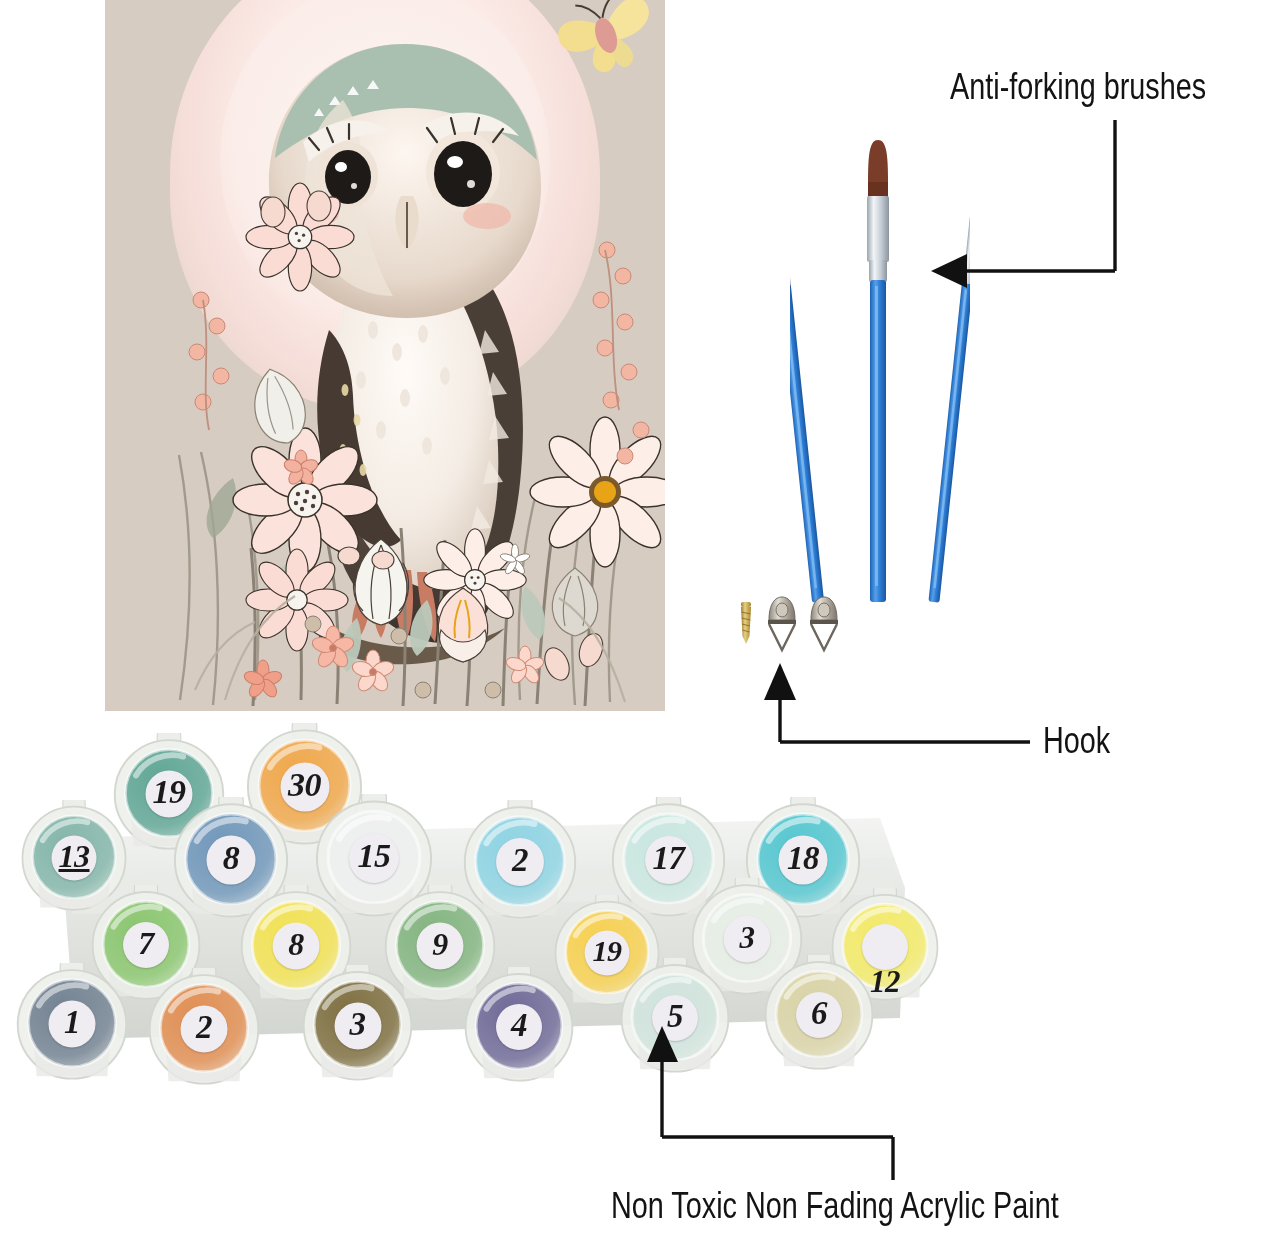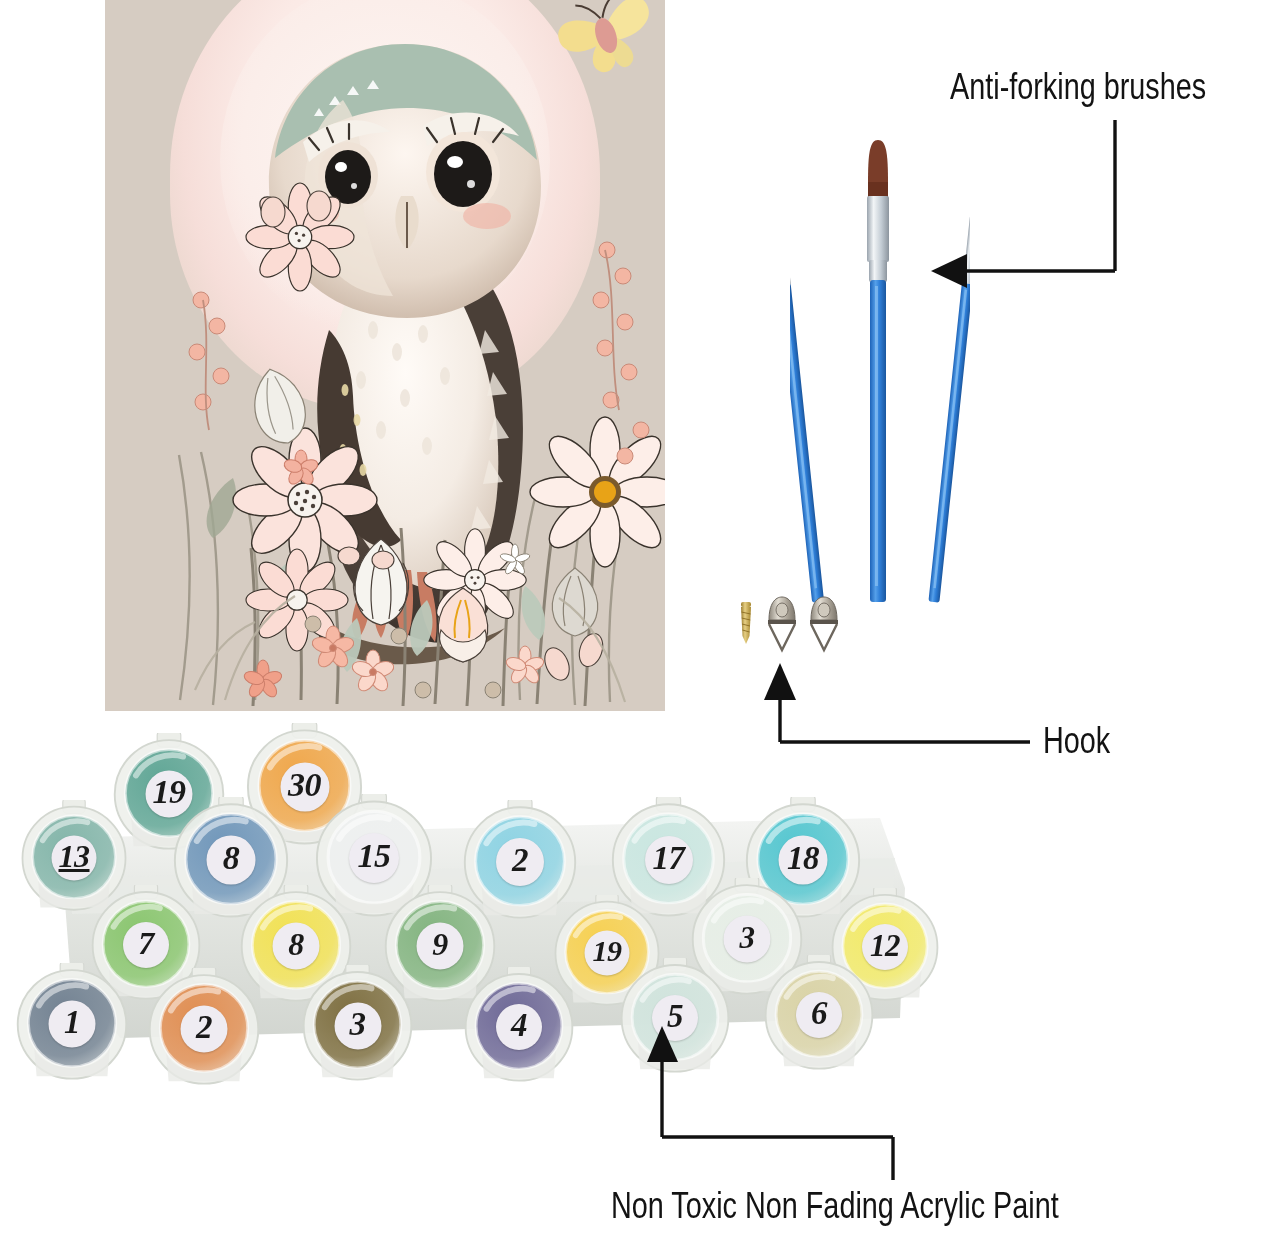--- a/index.html
+++ b/index.html
@@ -791,21 +791,21 @@
             </radialGradient>
           </defs>
           <rect x="40" y="-2" width="20" height="14" rx="4" fill="#eceee9" stroke="#d5d8d2" stroke-width="1"></rect>
           <circle cx="50" cy="52" r="46" fill="#eef0ec" fill-opacity=".92" stroke="#d3d7d0" stroke-width="1.6"></circle>
           <circle cx="50" cy="51" r="37" fill="url(#g12)"></circle>
           <circle cx="50" cy="51" r="37" fill="none" stroke="#ffffff" stroke-opacity=".55" stroke-width="2.5"></circle>
           <path d="M22 36 C30 22 48 16 62 20" stroke="#ffffff" stroke-opacity=".5" stroke-width="5" fill="none" stroke-linecap="round"></path>
           <path d="M18 72 C26 94 74 94 82 72 L80 96 L20 96 Z" fill="#e8eae6" fill-opacity=".8"></path>
         </svg>
         <div style="position:absolute;left:50%;top:52%;transform:translate(-50%,-50%);width:46px;height:46px;border-radius:50%;background:#efecf2;box-shadow:0 1px 2px rgba(0,0,0,.18);"></div>
-        <div class="lidnum" style="font-size:31px;">12</div>
+        <div class="lidnum" style="font-size:31px;margin-top:36px;">12</div>
       </div>
       <div class="pot" style="left: 13px; top: 245px; width: 118px; height: 118px;">
         <svg width="118" height="118" viewBox="0 0 100 100" style="position:absolute;left:0;top:0;">
           <defs>
             <radialGradient id="g1" cx=".4" cy=".34" r=".75">
               <stop offset="0" stop-color="#6d7d8e" stop-opacity=".95"></stop>
               <stop offset=".72" stop-color="#6d7d8e" stop-opacity=".8"></stop>
               <stop offset="1" stop-color="#6d7d8e" stop-opacity=".45"></stop>
             </radialGradient>
           </defs>

